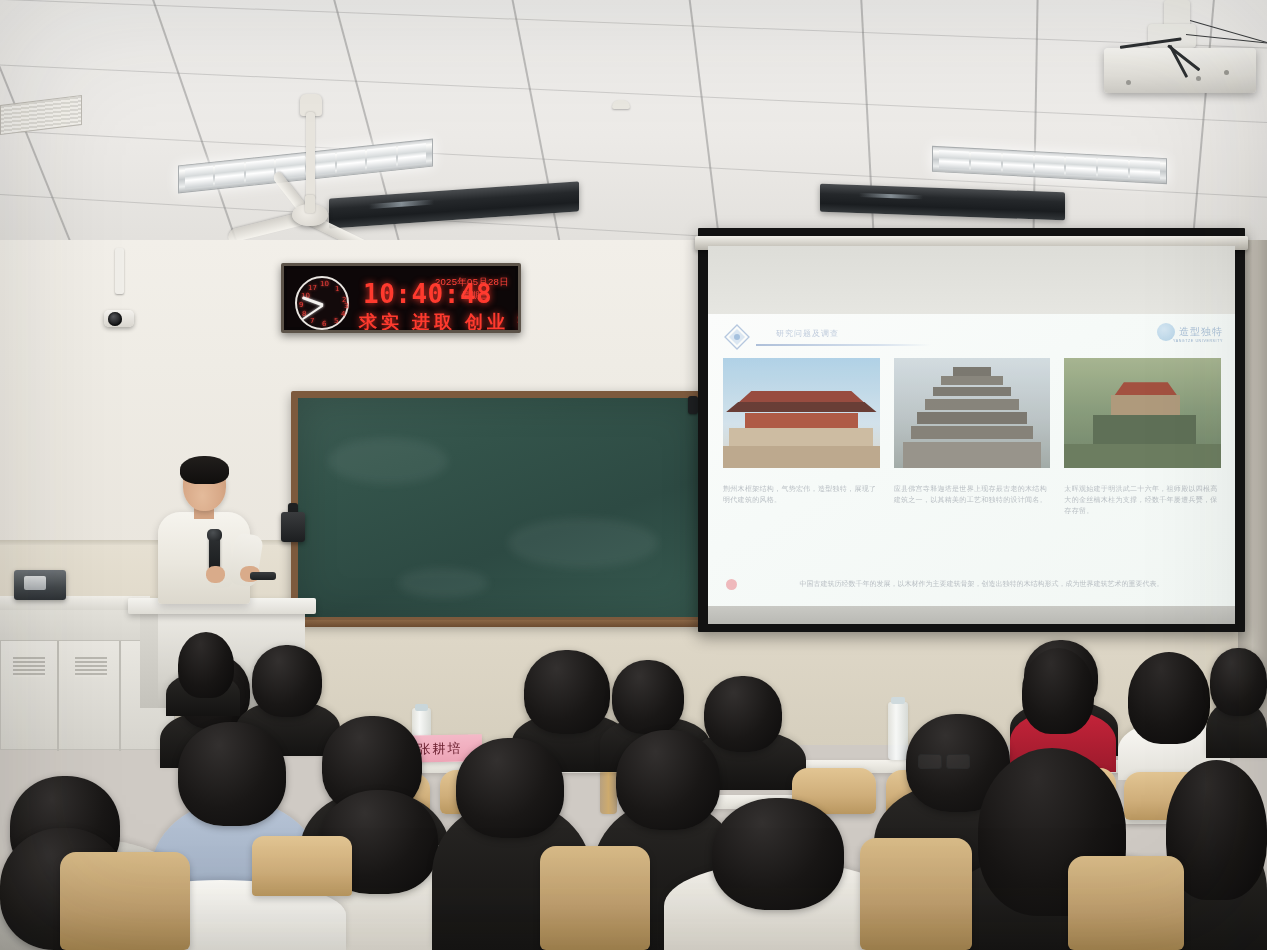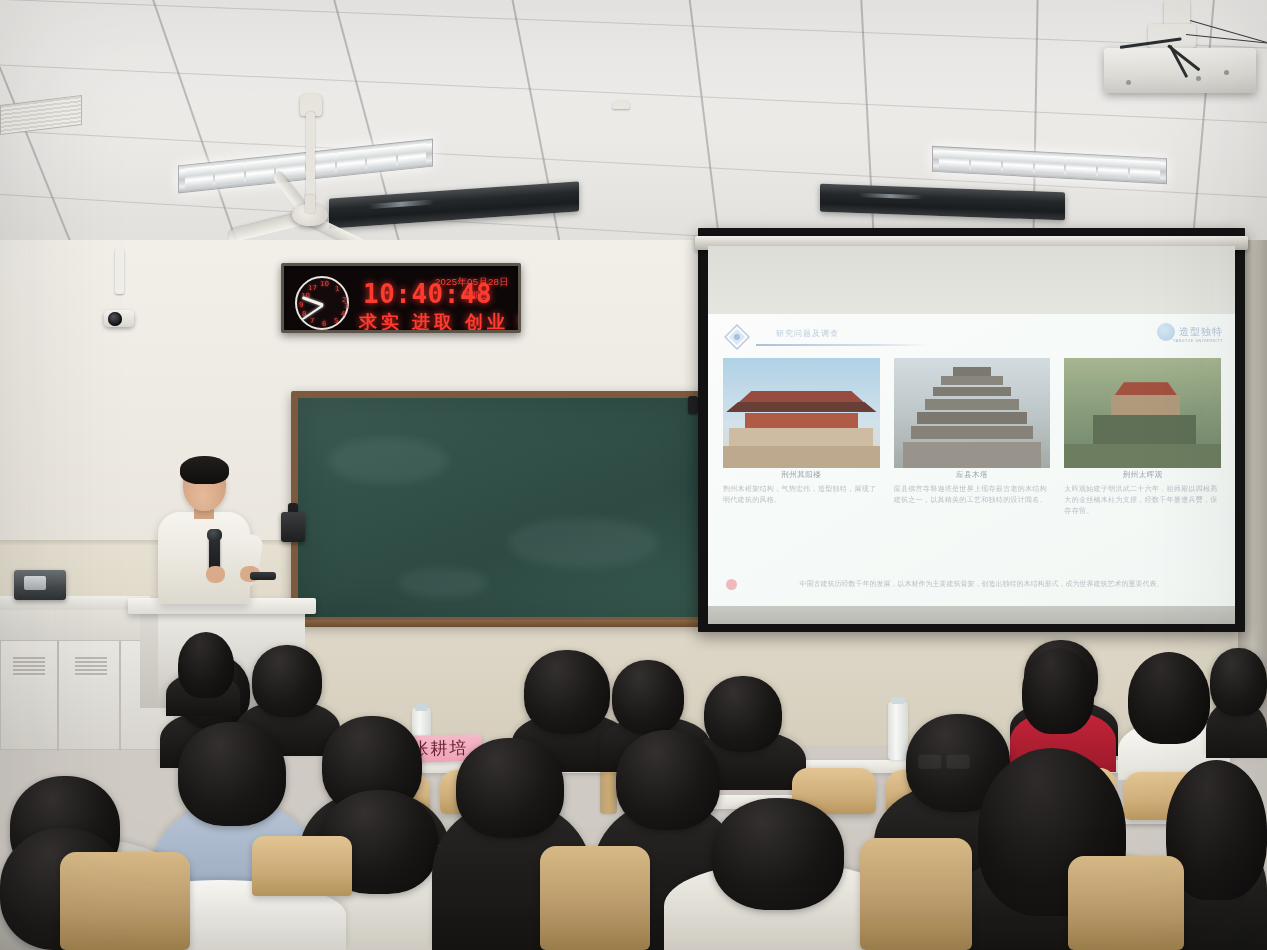--- a/index.html
+++ b/index.html
@@ -279,21 +279,21 @@
   .p-clicker { position:absolute; left:250px; top:572px; width:26px; height:8px;
     background:linear-gradient(180deg,#3a3d3f,#1d2022); border-radius:3px; }
 
   
   .name-card {
     position:absolute; left:398px; top:735px; width:84px; height:27px;
     background:linear-gradient(180deg,#f4b9c8,#eda4b6);
     box-shadow:0 2px 4px rgba(0,0,0,.18); transform:rotate(-1deg);
     display:flex; align-items:center; justify-content:center;
   }
-  .name-card span { font-size:17px; color:#6b2030; letter-spacing:2px;
+  .name-card span { font-size:13px; color:#6b2030; letter-spacing:2px;
     font-family:"DejaVu Sans", sans-serif; }
   .card-logo { position:absolute; left:5px; top:7px; width:10px;height:12px;
     background:linear-gradient(135deg,#d03a52,#f08aa0); clip-path:polygon(50% 0,100% 100%,0 100%); }
 
   .bottle {
     position:absolute; background:linear-gradient(90deg,rgba(232,238,240,.55),rgba(250,252,252,.9) 40%,rgba(214,224,228,.6));
     border-radius:3px 3px 4px 4px; box-shadow:0 1px 3px rgba(0,0,0,.12);
   }
   .bottle-cap { position:absolute; border-radius:2px; }
   .bottle-label { position:absolute; background:rgba(205,220,226,.75); }
@@ -469,25 +469,20 @@
         </div>
         <div class="pic">
           <div class="img-sky3"></div>
           <div class="roof" style="left:32%; top:22%; width:40%; height:12%; background:#9b3f2d; clip-path:polygon(0 100%,15% 0,85% 0,100% 100%);"></div>
           <div class="base" style="left:30%; top:34%; width:44%; height:18%; background:#a8906f;"></div>
           <div class="roof-dark" style="left:18%; top:52%; width:66%; height:30%; background:#4f6246;"></div>
           <div class="base" style="left:0; top:78%; width:100%; height:22%; background:#5e7050;"></div>
         </div>
       </div>
 
-      <div class="cap-row">
-        <div class="pic-cap" style="position:relative;">荆州其阳楼</div>
-        <div class="pic-cap" style="position:relative;">应县木塔</div>
-        <div class="pic-cap" style="position:relative;">荆州太晖观</div>
-      </div>
 
       <div class="body-row">
         <div class="body-col">荆州木框架结构，气势宏伟，造型独特，展现了明代建筑的风格。</div>
         <div class="body-col">应县佛宫寺释迦塔是世界上现存最古老的木结构建筑之一，以其精美的工艺和独特的设计闻名。</div>
         <div class="body-col">太晖观始建于明洪武二十六年，祖师殿以四根高大的金丝楠木柱为支撑，经数千年屡遭兵燹，保存存留。</div>
       </div>
 
       <div class="slide-footer">
         <div class="footer-bullet"></div>
         <div class="footer-text">中国古建筑历经数千年的发展，以木材作为主要建筑骨架，创造出独特的木结构形式，成为世界建筑艺术的重要代表。</div>

